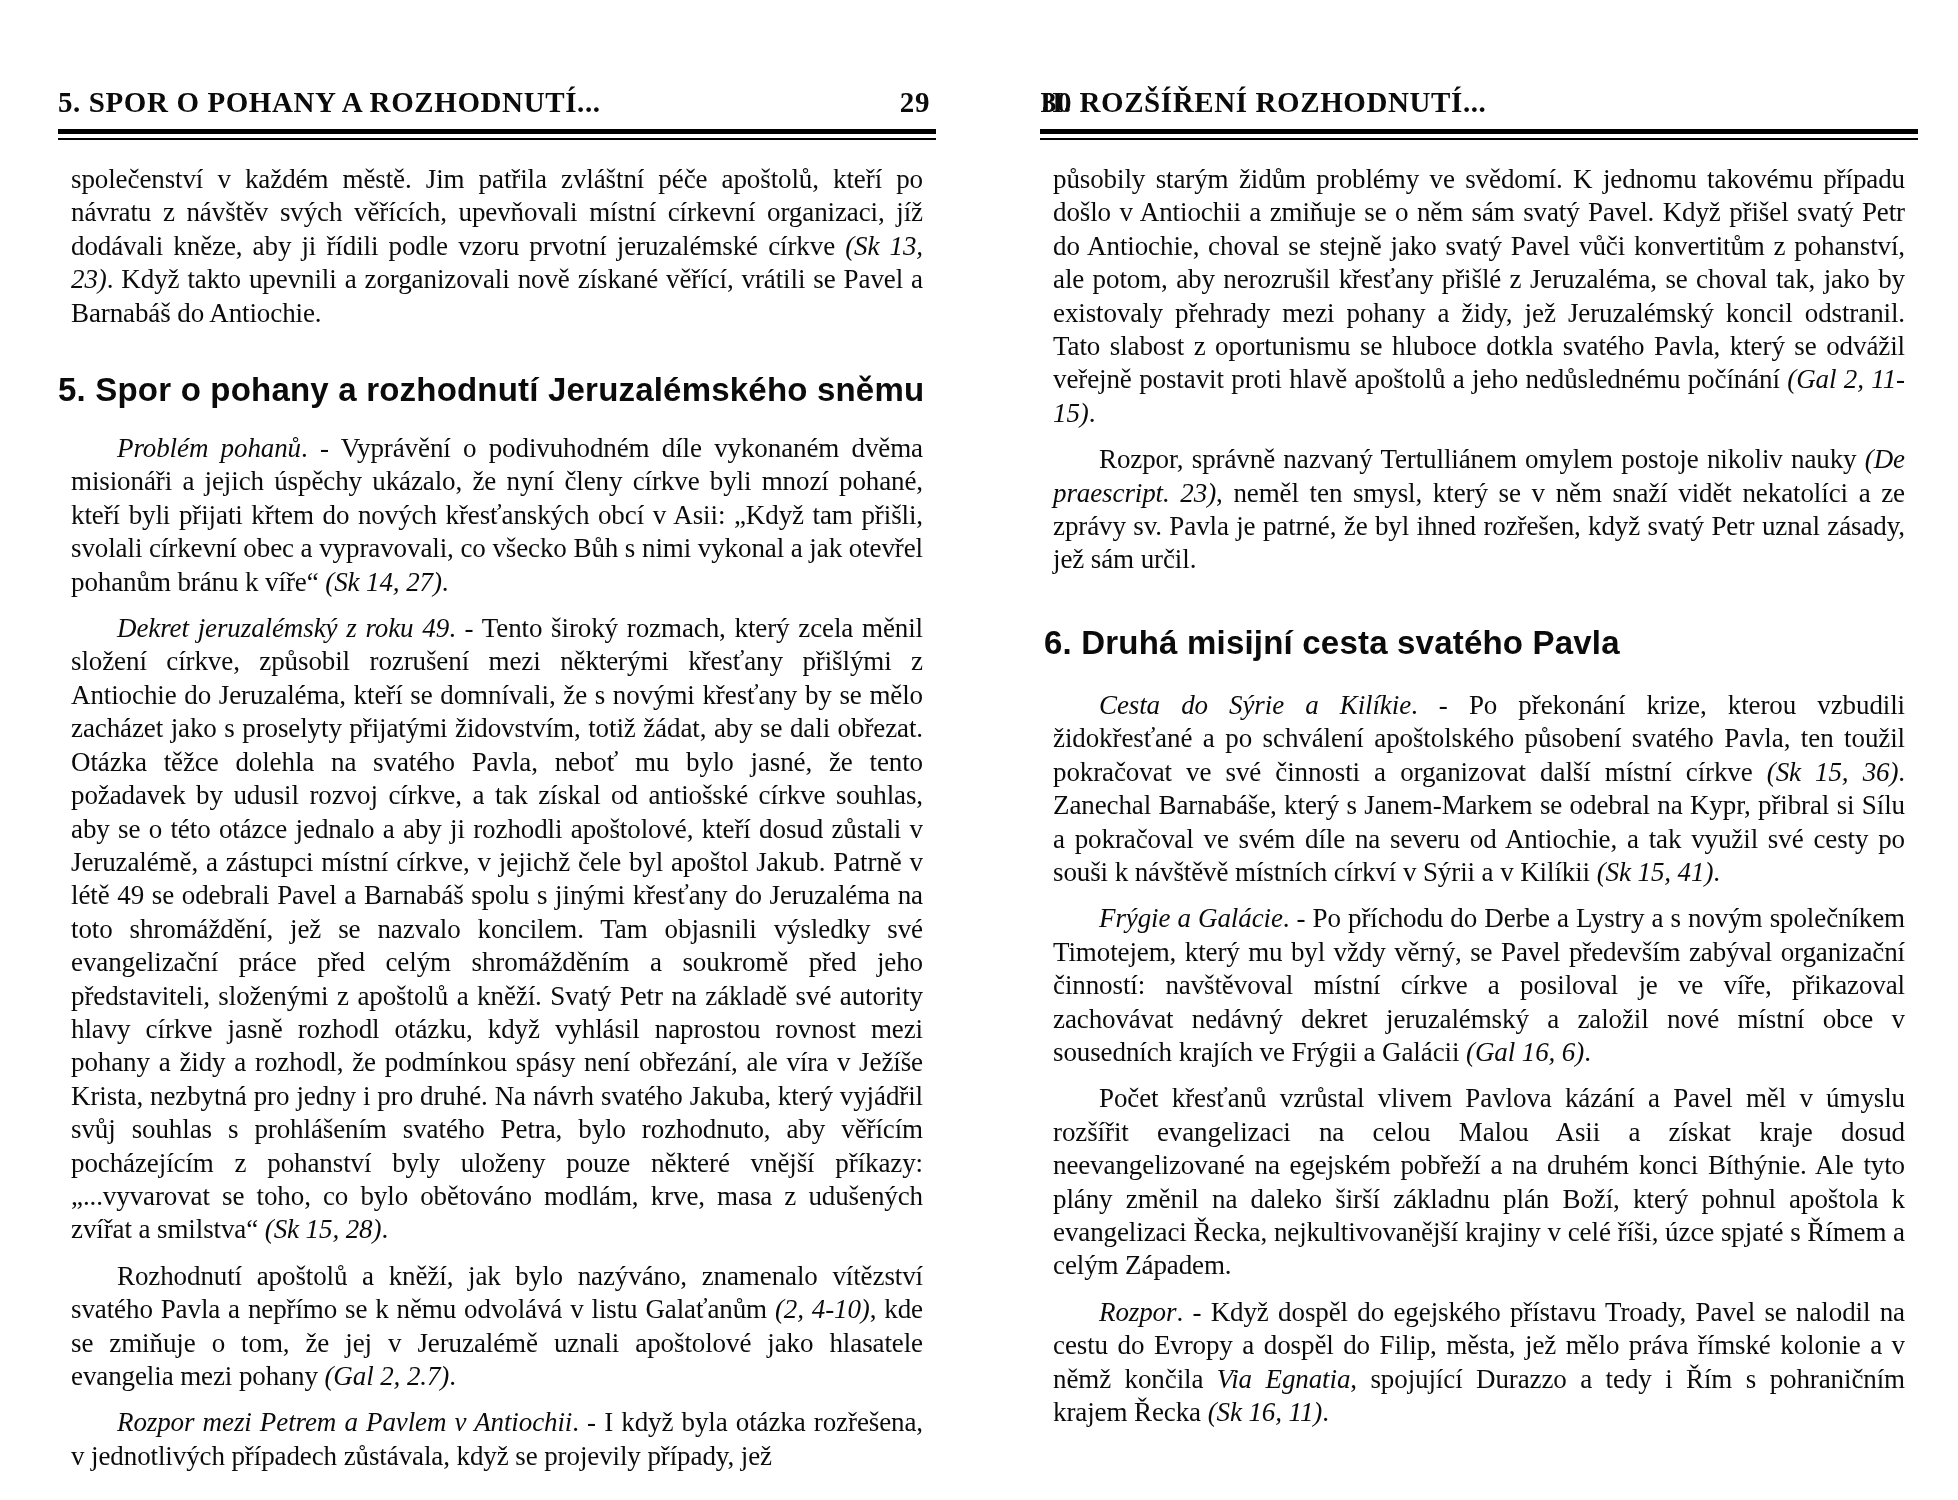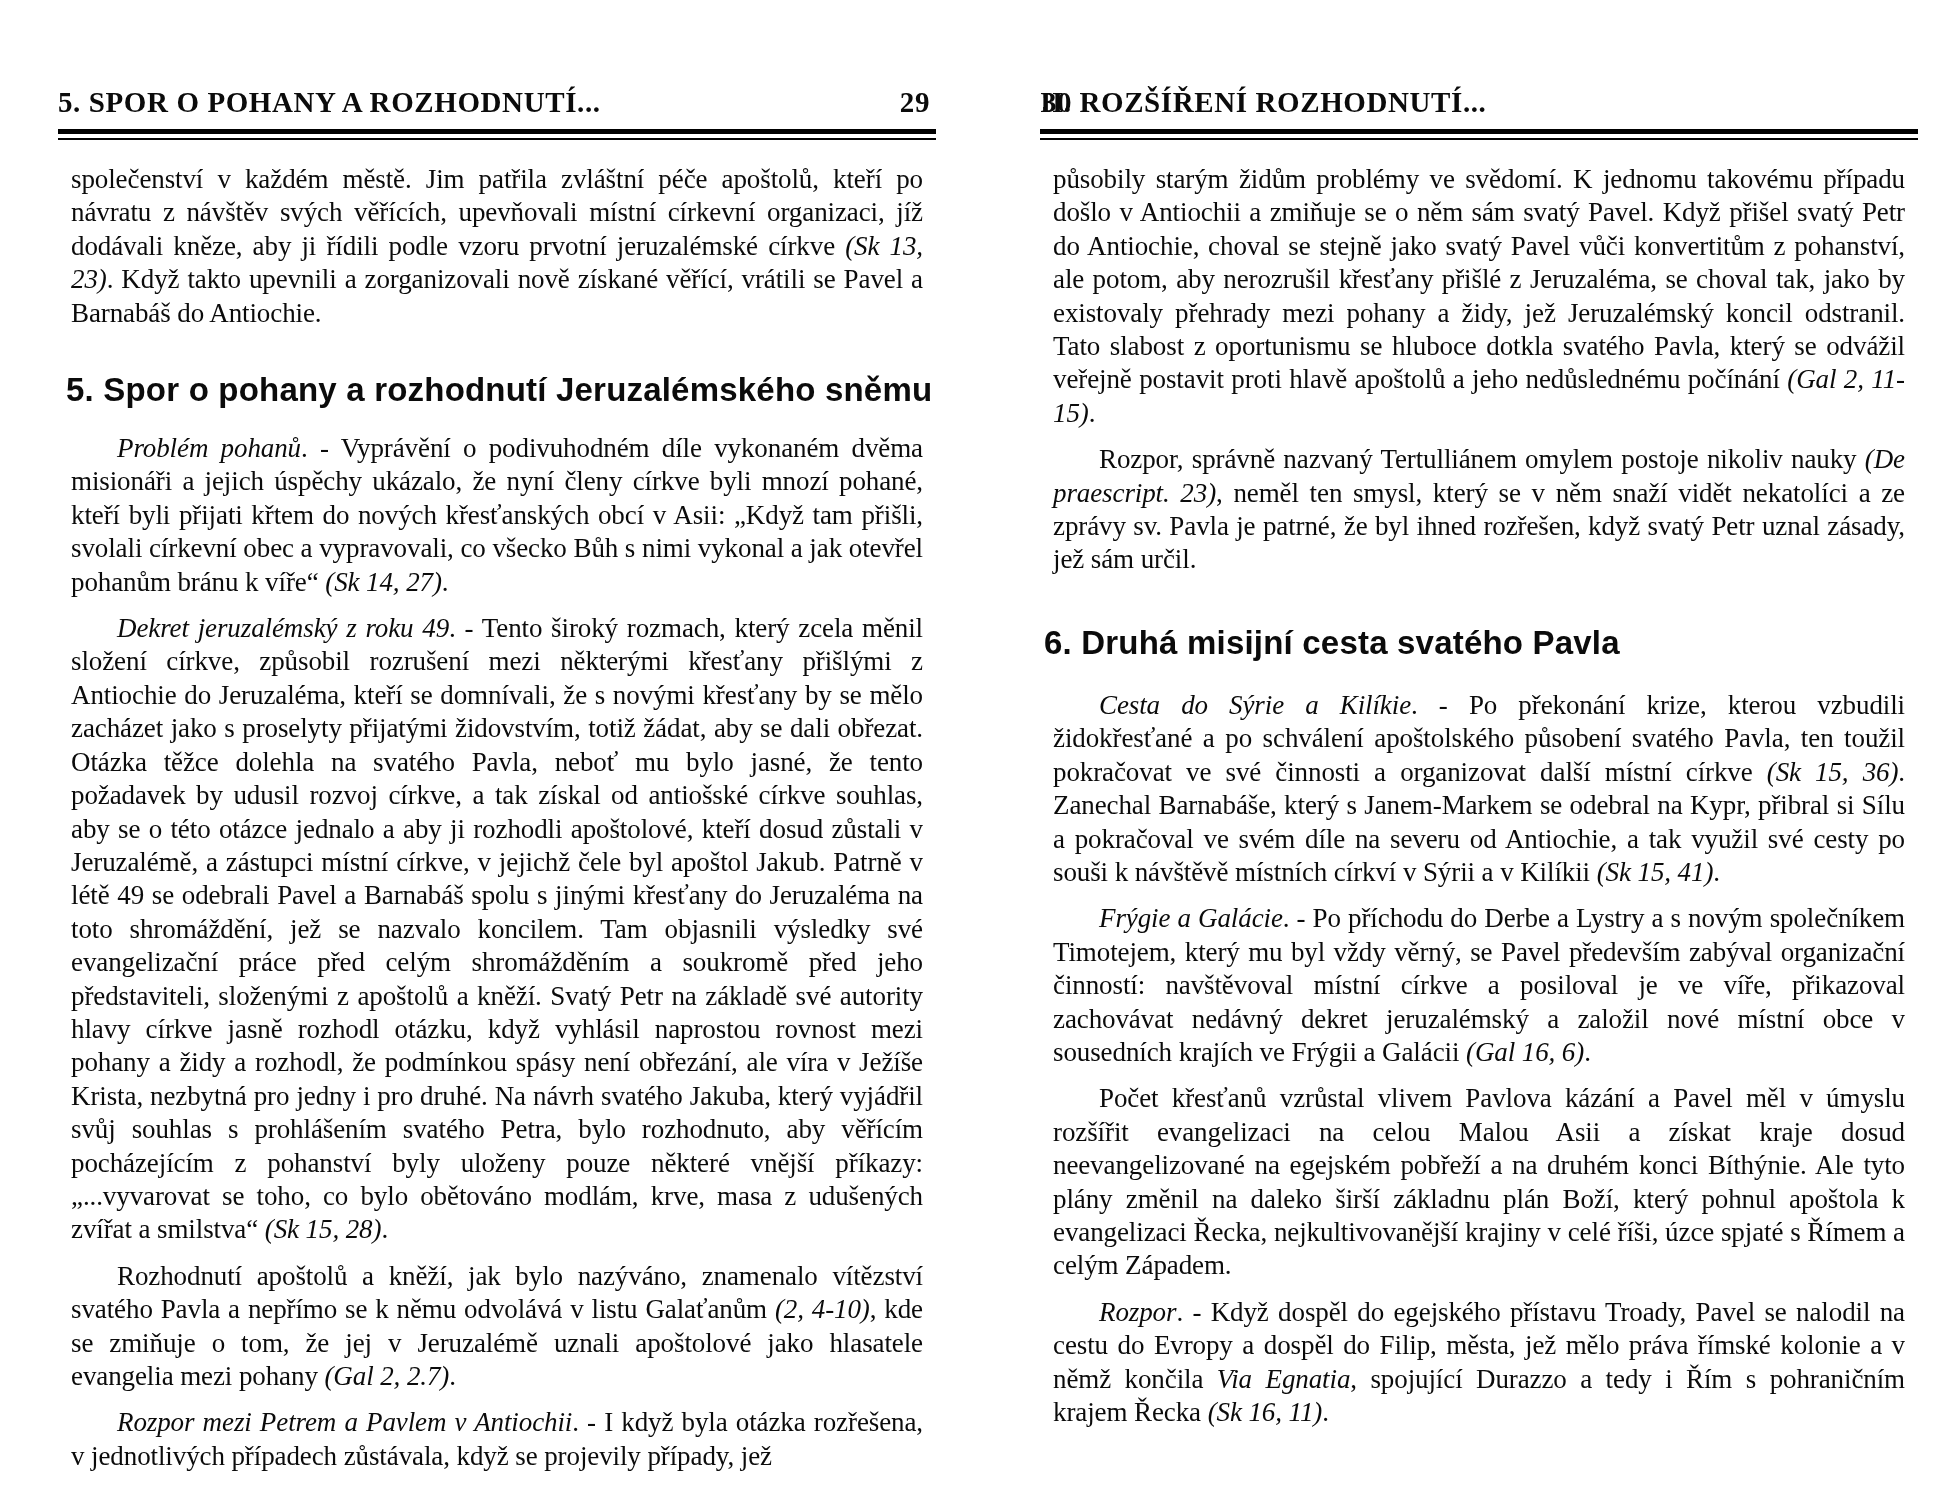--- a/index.html
+++ b/index.html
@@ -31,21 +31,21 @@
     text-align:justify;text-justify:inter-word;
     letter-spacing:-0.1px;
   }
   .page-body p{margin:13px;padding:0}
   p.ind{text-indent:46px}
 
   h2.sec{
     font-family:"Liberation Sans",sans-serif;
     font-weight:bold;font-size:33px;line-height:40px;
     letter-spacing:0.2px;text-align:left;text-indent:0;
-    margin:40px 0 22px 8px;
+    margin:40px 0 22px 0;
   }
   #page-right h2.sec{margin:46px 0 26px 4px}
 
   .it{font-style:italic}
 </style>
 </head>
 <body>
 
 <div class="page" id="page-left">
   <div class="running-head">

